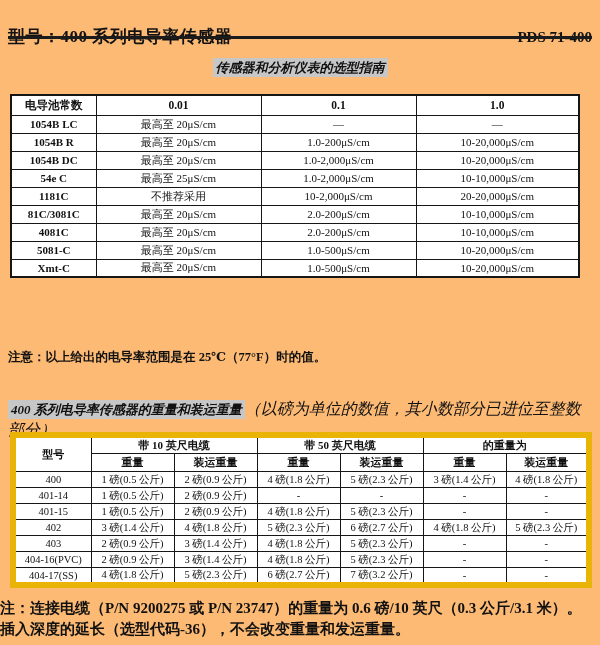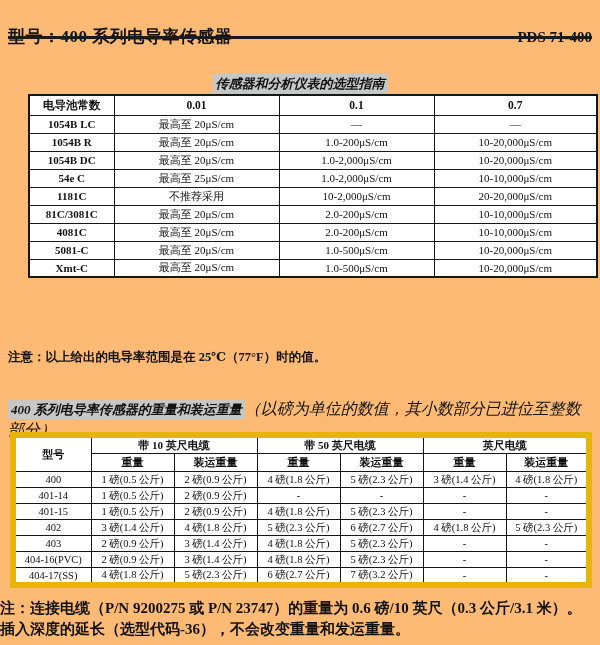--- a/index.html
+++ b/index.html
@@ -20,39 +20,39 @@
     display: flex; justify-content: space-between; align-items: baseline;
   }
   .hdr-title { font-size: 17px; font-weight: bold; letter-spacing: 0.5px; }
   .hdr-pds   { font-size: 15px; font-weight: bold; margin-top: 20px; }
   .hdr-rule  {
     position: absolute; top: 36px; left: 8px; right: 8px;
     height: 3px; background: #1b1b1b;
   }
 
   
-  .title1-wrap { position: absolute; top: 74px; left: 0; right: 0; text-align: center; }
+  .title1-wrap { position: absolute; top: 58px; left: 0; right: 0; text-align: center; }
   .hl {
     background: #c7c7c7;
     font-weight: bold; font-style: italic;
     font-size: 13px;
     padding: 2px 3px;
   }
 
   
   table { border-collapse: collapse; table-layout: fixed; background: #ffffff; }
   td, th {
     border: 1px solid #161616;
     text-align: center; vertical-align: middle;
     overflow: hidden; white-space: nowrap;
   }
 
   
   .t1 {
-    position: absolute; top: 94px; left: 28px;
+    position: absolute; top: 94px; left: 10px;
     width: 568px;
     border: 2px solid #161616;
     font-size: 11px;
   }
   .t1 th { height: 20px; font-size: 11.5px; }
   .t1 td { height: 18px; }
   .t1 td.model { font-weight: bold; }
 
   
   .note1 {
@@ -105,21 +105,21 @@
         <col style="width:85px">
         <col style="width:165px">
         <col style="width:155px">
         <col style="width:163px">
       </colgroup>
     <tbody>
         <tr>
       <th>电导池常数</th>
       <th>0.01</th>
       <th>0.1</th>
-      <th>0.7</th>
+      <th>1.0</th>
     </tr>
     <tr>
       <td class="model">1054B LC</td>
       <td>最高至 20μS/cm</td>
       <td>—</td>
       <td>—</td>
     </tr>
     <tr>
       <td class="model">1054B R</td>
       <td>最高至 20μS/cm</td>
@@ -185,21 +185,21 @@
         <col style="width:83px">
         <col style="width:83px">
         <col style="width:83px">
         <col style="width:83px">
       </colgroup>
     <tbody>
         <tr>
       <th rowspan="2">型号</th>
       <th colspan="2">带 10 英尺电缆</th>
       <th colspan="2">带 50 英尺电缆</th>
-      <th colspan="2">英尺电缆</th>
+      <th colspan="2">的重量为</th>
     </tr>
     <tr>
       <th>重量</th>
       <th>装运重量</th>
       <th>重量</th>
       <th>装运重量</th>
       <th>重量</th>
       <th>装运重量</th>
     </tr>
     <tr>

